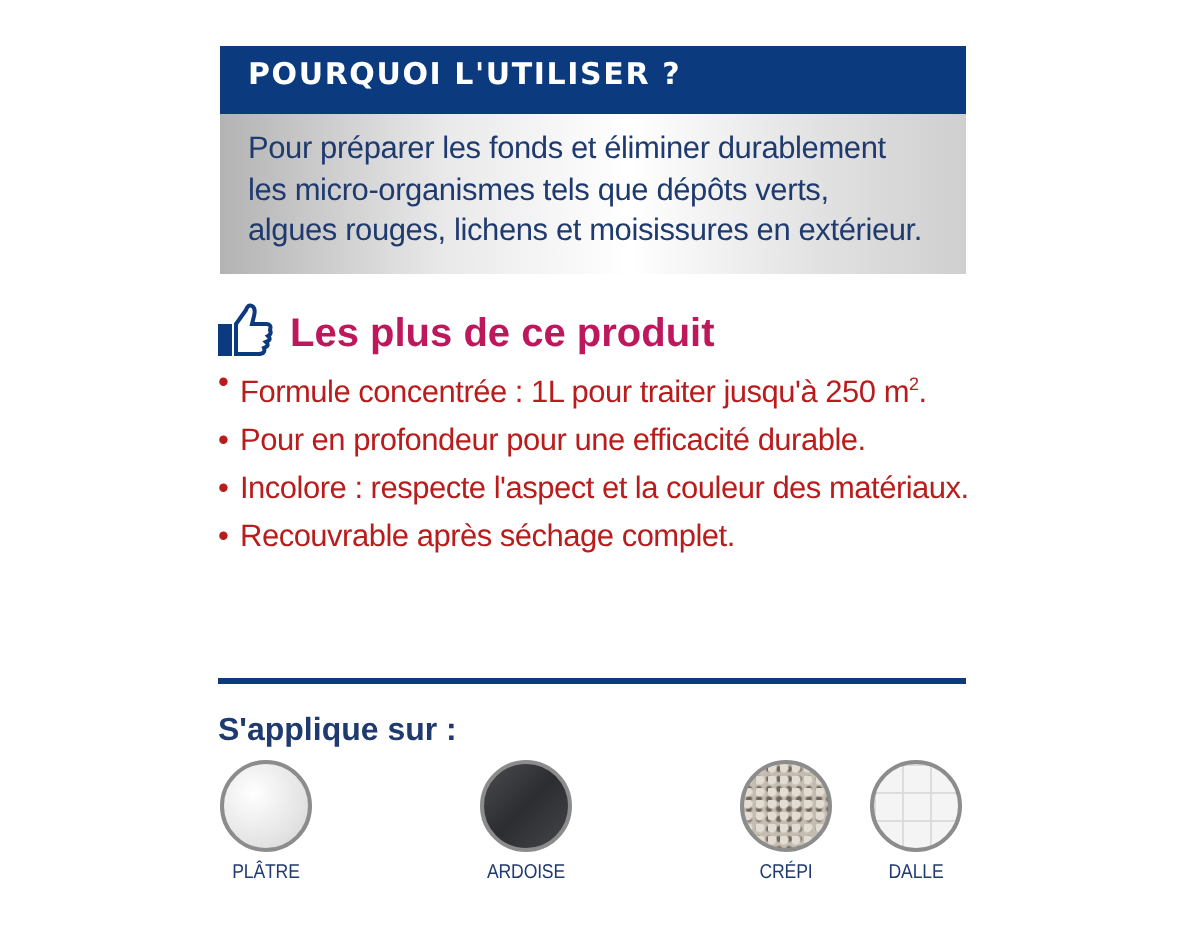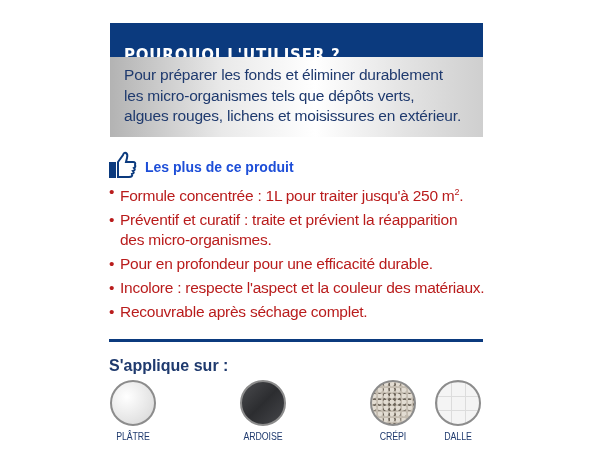--- a/index.html
+++ b/index.html
@@ -1,29 +1,29 @@
 <!DOCTYPE html>
 <html><head>
 <meta charset="utf-8">
 <style>
   html, body { margin:0; padding:0; background:#ffffff; }
   body { width:600px; height:466px; position:relative; overflow:hidden;
          font-family:"Liberation Sans", sans-serif; color:#1f3a6e; }
   .header { position:absolute; left:110px; top:23px; width:373px; height:34px;
             background:#0b3a7e; }
-  .header-title { position:absolute; left:14px; top:23px; color:#ffffff;
+  .header-title { position:absolute; left:14px; top:5px; color:#ffffff;
             font-family:"DejaVu Sans", sans-serif; font-weight:bold; font-size:15px;
             letter-spacing:0.8px; white-space:nowrap; }
   .intro { position:absolute; left:110px; top:57px; width:373px; height:80px;
            background:linear-gradient(90deg,#b3b3b3 0%,#e9e9e9 30%,#ffffff 55%,#e2e2e2 80%,#cfcfcf 100%); }
   .intro p { margin:0; position:absolute; left:14px; top:8px; font-size:15.5px;
              line-height:20.5px; color:#1f3a6e; letter-spacing:-0.2px; white-space:nowrap; }
   .plus-title { position:absolute; left:109px; top:151px; display:flex; align-items:center; }
   .thumb { width:28px; height:28px; }
-  .plus-label { margin-left:8px; font-weight:bold; font-size:14px; color:#1d4ed8; margin-top:4px; }
+  .plus-label { margin-left:8px; font-weight:bold; font-size:20px; color:#be185d; margin-top:4px; }
   ul.benefits { list-style:none; margin:0; padding:0; position:absolute; left:109px; top:182px; width:380px; }
   ul.benefits li { position:relative; padding-left:11px; font-size:15.5px; line-height:20px;
                    margin-bottom:4px; color:#b91c1c; letter-spacing:-0.25px; white-space:nowrap; }
   ul.benefits li::before { content:"•"; position:absolute; left:0; top:0; }
   ul.benefits li sup { font-size:9px; vertical-align:6px; }
   .divider { position:absolute; left:109px; top:339px; width:374px; height:3px; background:#0b3a7e; }
   .applies-title { position:absolute; left:109px; top:357px; font-weight:bold; font-size:16px; color:#1f3a6e; }
   .materials { position:absolute; left:109px; top:380px; width:376px; height:70px; }
   .material { position:absolute; top:0; width:64px; text-align:center; }
   .swatch { width:46px; height:46px; border-radius:50%; margin:0 auto; border:2px solid #8c8c8c;
@@ -45,21 +45,20 @@
 <div class="plus-title">
   <svg class="thumb" viewBox="0 0 28 28">
     <rect x="0" y="11" width="7" height="16" fill="#0b3a7e"></rect>
     <path d="M9 11 L14 4 Q15 1 17 2 Q19 3 18 7 L17 11 L24 11 Q27 11 26 14 Q27 16 25 17 Q27 19 24 20 Q26 22 23 23 Q24 26 20 26 L9 26 Z" fill="#ffffff" stroke="#0b3a7e" stroke-width="2"></path>
   </svg>
   <span class="plus-label">Les plus de ce produit</span>
 </div>
 
 <ul class="benefits">
   <li><span>Formule concentrée : 1L pour traiter jusqu'à 250 m</span><sup>2</sup><span>.</span></li>
-  <li><span>Préventif et curatif : traite et prévient la réapparition</span><br><span>des micro-organismes.</span></li>
   <li><span>Pour en profondeur pour une efficacité durable.</span></li>
   <li><span>Incolore : respecte l'aspect et la couleur des matériaux.</span></li>
   <li><span>Recouvrable après séchage complet.</span></li>
 </ul>
 
 <div class="divider"></div>
 
 <div class="applies-title">S'applique sur :</div>
 
 <div class="materials">

